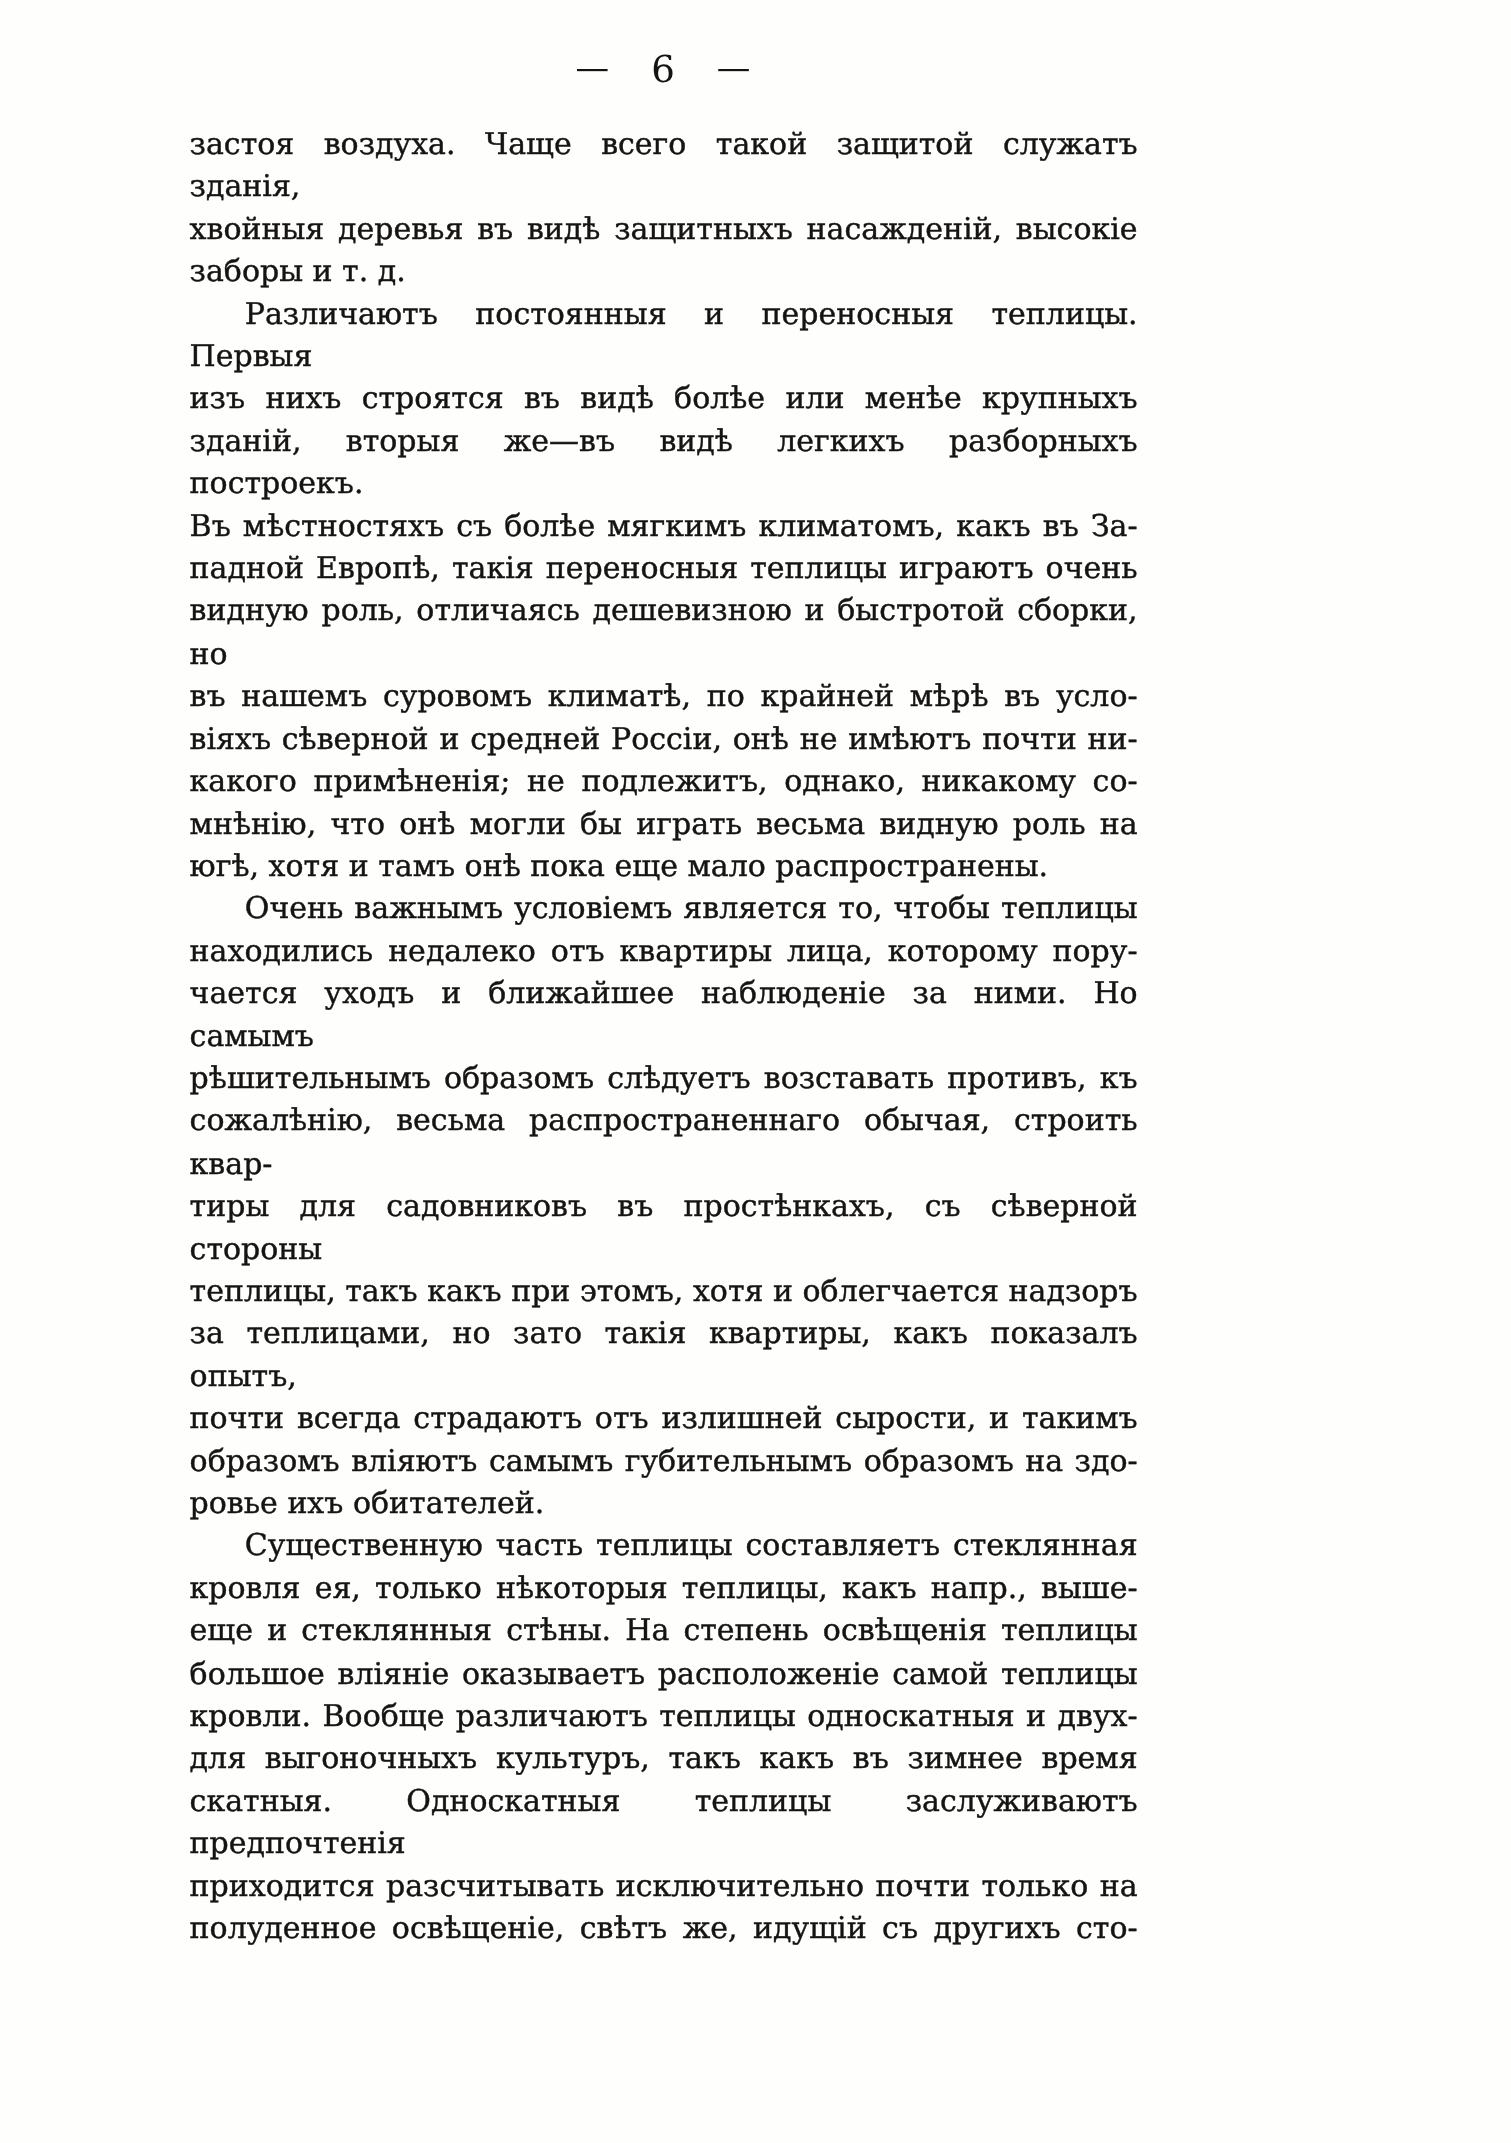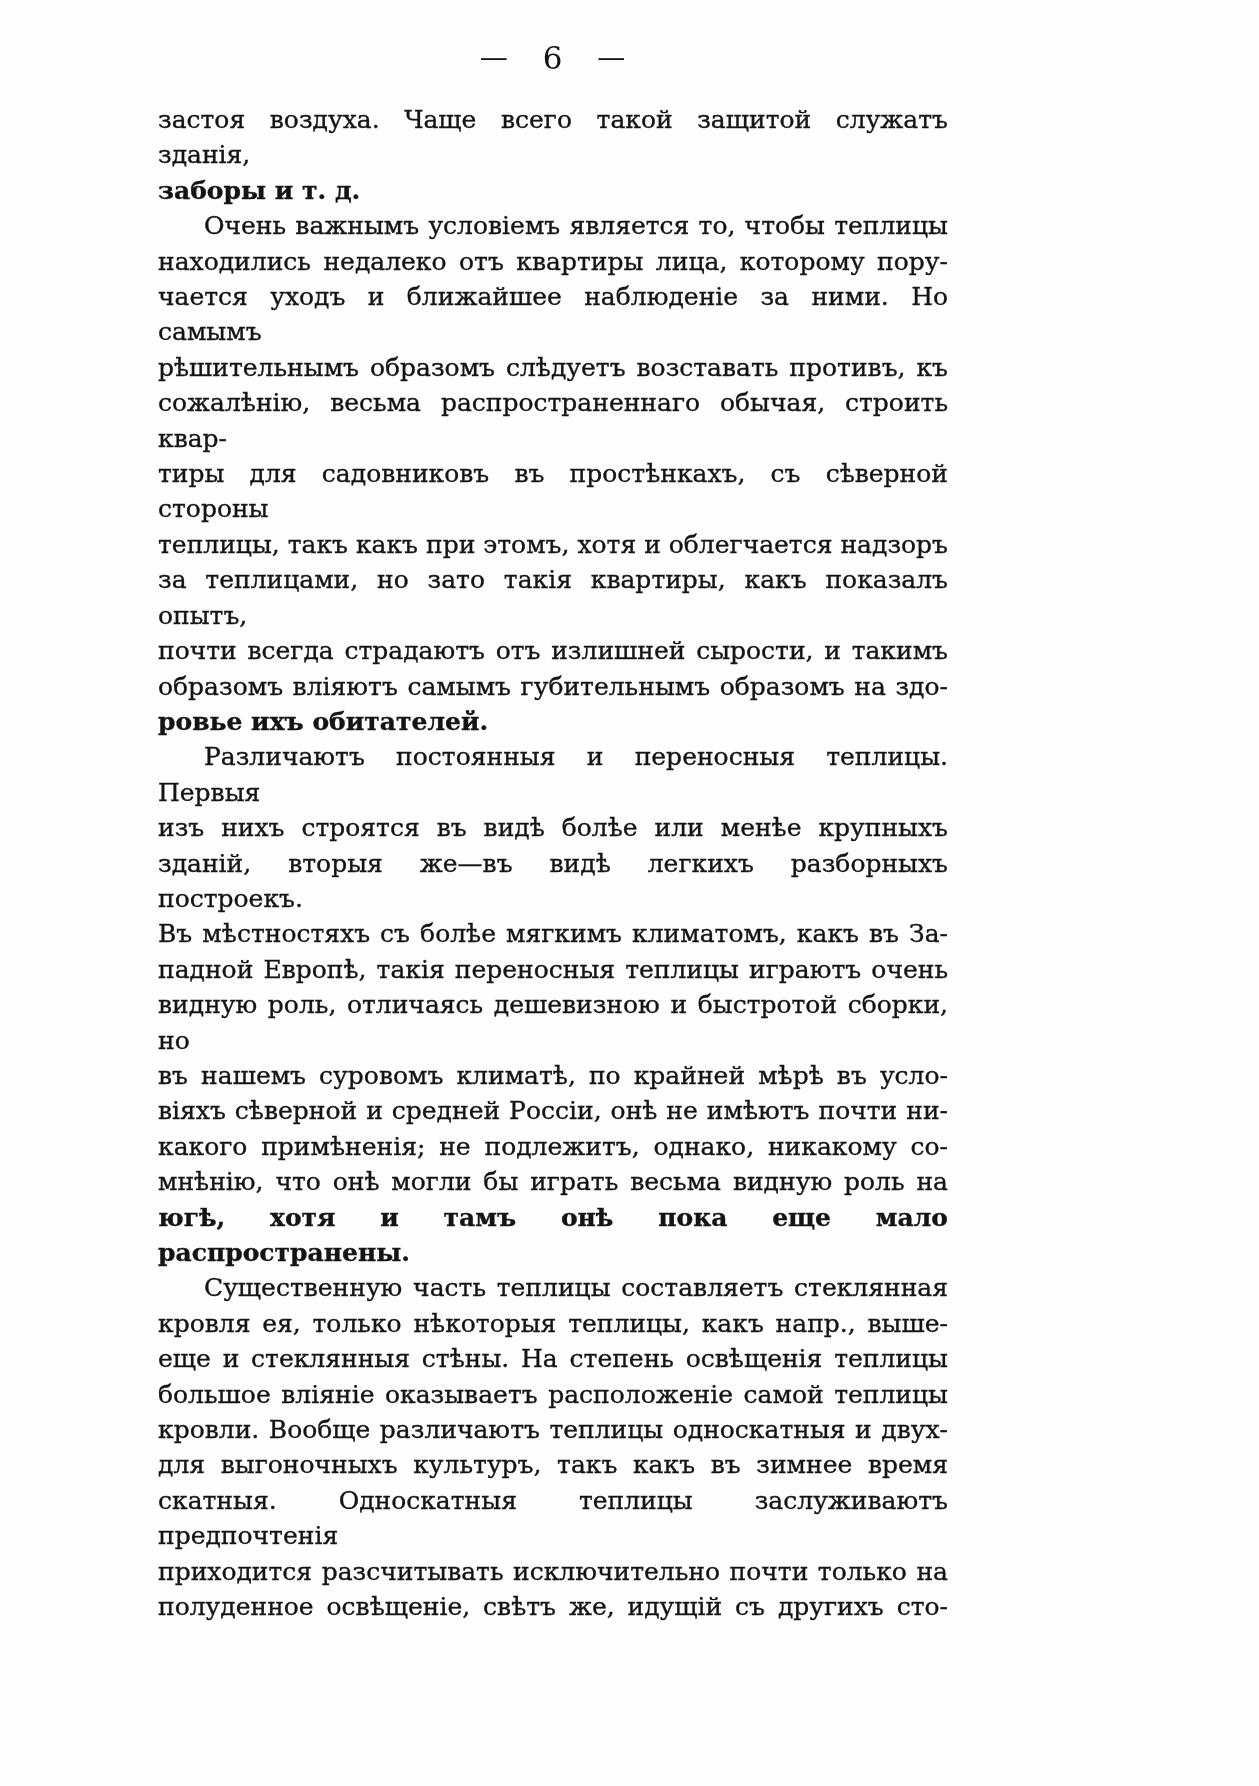--- a/index.html
+++ b/index.html
@@ -56,62 +56,62 @@
     text-align: justify;
     text-align-last: justify;
     -webkit-text-stroke: 0.35px currentColor;
     white-space: normal;
   }
   .line.first-indent {
     text-indent: 46px;
   }
   .line.last {
     text-align-last: left;
-    font-weight: bold;
   }
 </style>
 </head>
 <body>
 
 <div class="page">
 
   <div class="running-head">
     <span class="dash">—</span><span class="num">6</span><span class="dash">—</span>
   </div>
 
   <div class="text-block">
       <div class="para">
         <div class="line">застоя воздуха. Чаще всего такой защитой служатъ зданія,</div>
+        <div class="line">хвойныя деревья въ видѣ защитныхъ насажденій, высокіе</div>
         <div class="line last">заборы и т. д.</div>
+      </div>
+      <div class="para">
+        <div class="line first-indent">Различаютъ постоянныя и переносныя теплицы. Первыя</div>
+        <div class="line">изъ нихъ строятся въ видѣ болѣе или менѣе крупныхъ</div>
+        <div class="line">зданій, вторыя же—въ видѣ легкихъ разборныхъ построекъ.</div>
+        <div class="line">Въ мѣстностяхъ съ болѣе мягкимъ климатомъ, какъ въ За-</div>
+        <div class="line">падной Европѣ, такія переносныя теплицы играютъ очень</div>
+        <div class="line">видную роль, отличаясь дешевизною и быстротой сборки, но</div>
+        <div class="line">въ нашемъ суровомъ климатѣ, по крайней мѣрѣ въ усло-</div>
+        <div class="line">віяхъ сѣверной и средней Россіи, онѣ не имѣютъ почти ни-</div>
+        <div class="line">какого примѣненія; не подлежитъ, однако, никакому со-</div>
+        <div class="line">мнѣнію, что онѣ могли бы играть весьма видную роль на</div>
+        <div class="line last">югѣ, хотя и тамъ онѣ пока еще мало распространены.</div>
       </div>
       <div class="para">
         <div class="line first-indent">Очень важнымъ условіемъ является то, чтобы теплицы</div>
         <div class="line">находились недалеко отъ квартиры лица, которому пору-</div>
         <div class="line">чается уходъ и ближайшее наблюденіе за ними. Но самымъ</div>
         <div class="line">рѣшительнымъ образомъ слѣдуетъ возставать противъ, къ</div>
         <div class="line">сожалѣнію, весьма распространеннаго обычая, строить квар-</div>
         <div class="line">тиры для садовниковъ въ простѣнкахъ, съ сѣверной стороны</div>
         <div class="line">теплицы, такъ какъ при этомъ, хотя и облегчается надзоръ</div>
         <div class="line">за теплицами, но зато такія квартиры, какъ показалъ опытъ,</div>
         <div class="line">почти всегда страдаютъ отъ излишней сырости, и такимъ</div>
         <div class="line">образомъ вліяютъ самымъ губительнымъ образомъ на здо-</div>
         <div class="line last">ровье ихъ обитателей.</div>
-      </div>
-      <div class="para">
-        <div class="line first-indent">Различаютъ постоянныя и переносныя теплицы. Первыя</div>
-        <div class="line">изъ нихъ строятся въ видѣ болѣе или менѣе крупныхъ</div>
-        <div class="line">зданій, вторыя же—въ видѣ легкихъ разборныхъ построекъ.</div>
-        <div class="line">Въ мѣстностяхъ съ болѣе мягкимъ климатомъ, какъ въ За-</div>
-        <div class="line">падной Европѣ, такія переносныя теплицы играютъ очень</div>
-        <div class="line">видную роль, отличаясь дешевизною и быстротой сборки, но</div>
-        <div class="line">въ нашемъ суровомъ климатѣ, по крайней мѣрѣ въ усло-</div>
-        <div class="line">віяхъ сѣверной и средней Россіи, онѣ не имѣютъ почти ни-</div>
-        <div class="line">какого примѣненія; не подлежитъ, однако, никакому со-</div>
-        <div class="line">мнѣнію, что онѣ могли бы играть весьма видную роль на</div>
-        <div class="line last">югѣ, хотя и тамъ онѣ пока еще мало распространены.</div>
       </div>
       <div class="para">
         <div class="line first-indent">Существенную часть теплицы составляетъ стеклянная</div>
         <div class="line">кровля ея, только нѣкоторыя теплицы, какъ напр., выше-</div>
         <div class="line">еще и стеклянныя стѣны. На степень освѣщенія теплицы</div>
         <div class="line">большое вліяніе оказываетъ расположеніе самой теплицы</div>
         <div class="line">кровли. Вообще различаютъ теплицы односкатныя и двух-</div>
         <div class="line">для выгоночныхъ культуръ, такъ какъ въ зимнее время</div>
         <div class="line">скатныя. Односкатныя теплицы заслуживаютъ предпочтенія</div>
         <div class="line">приходится разсчитывать исключительно почти только на</div>

